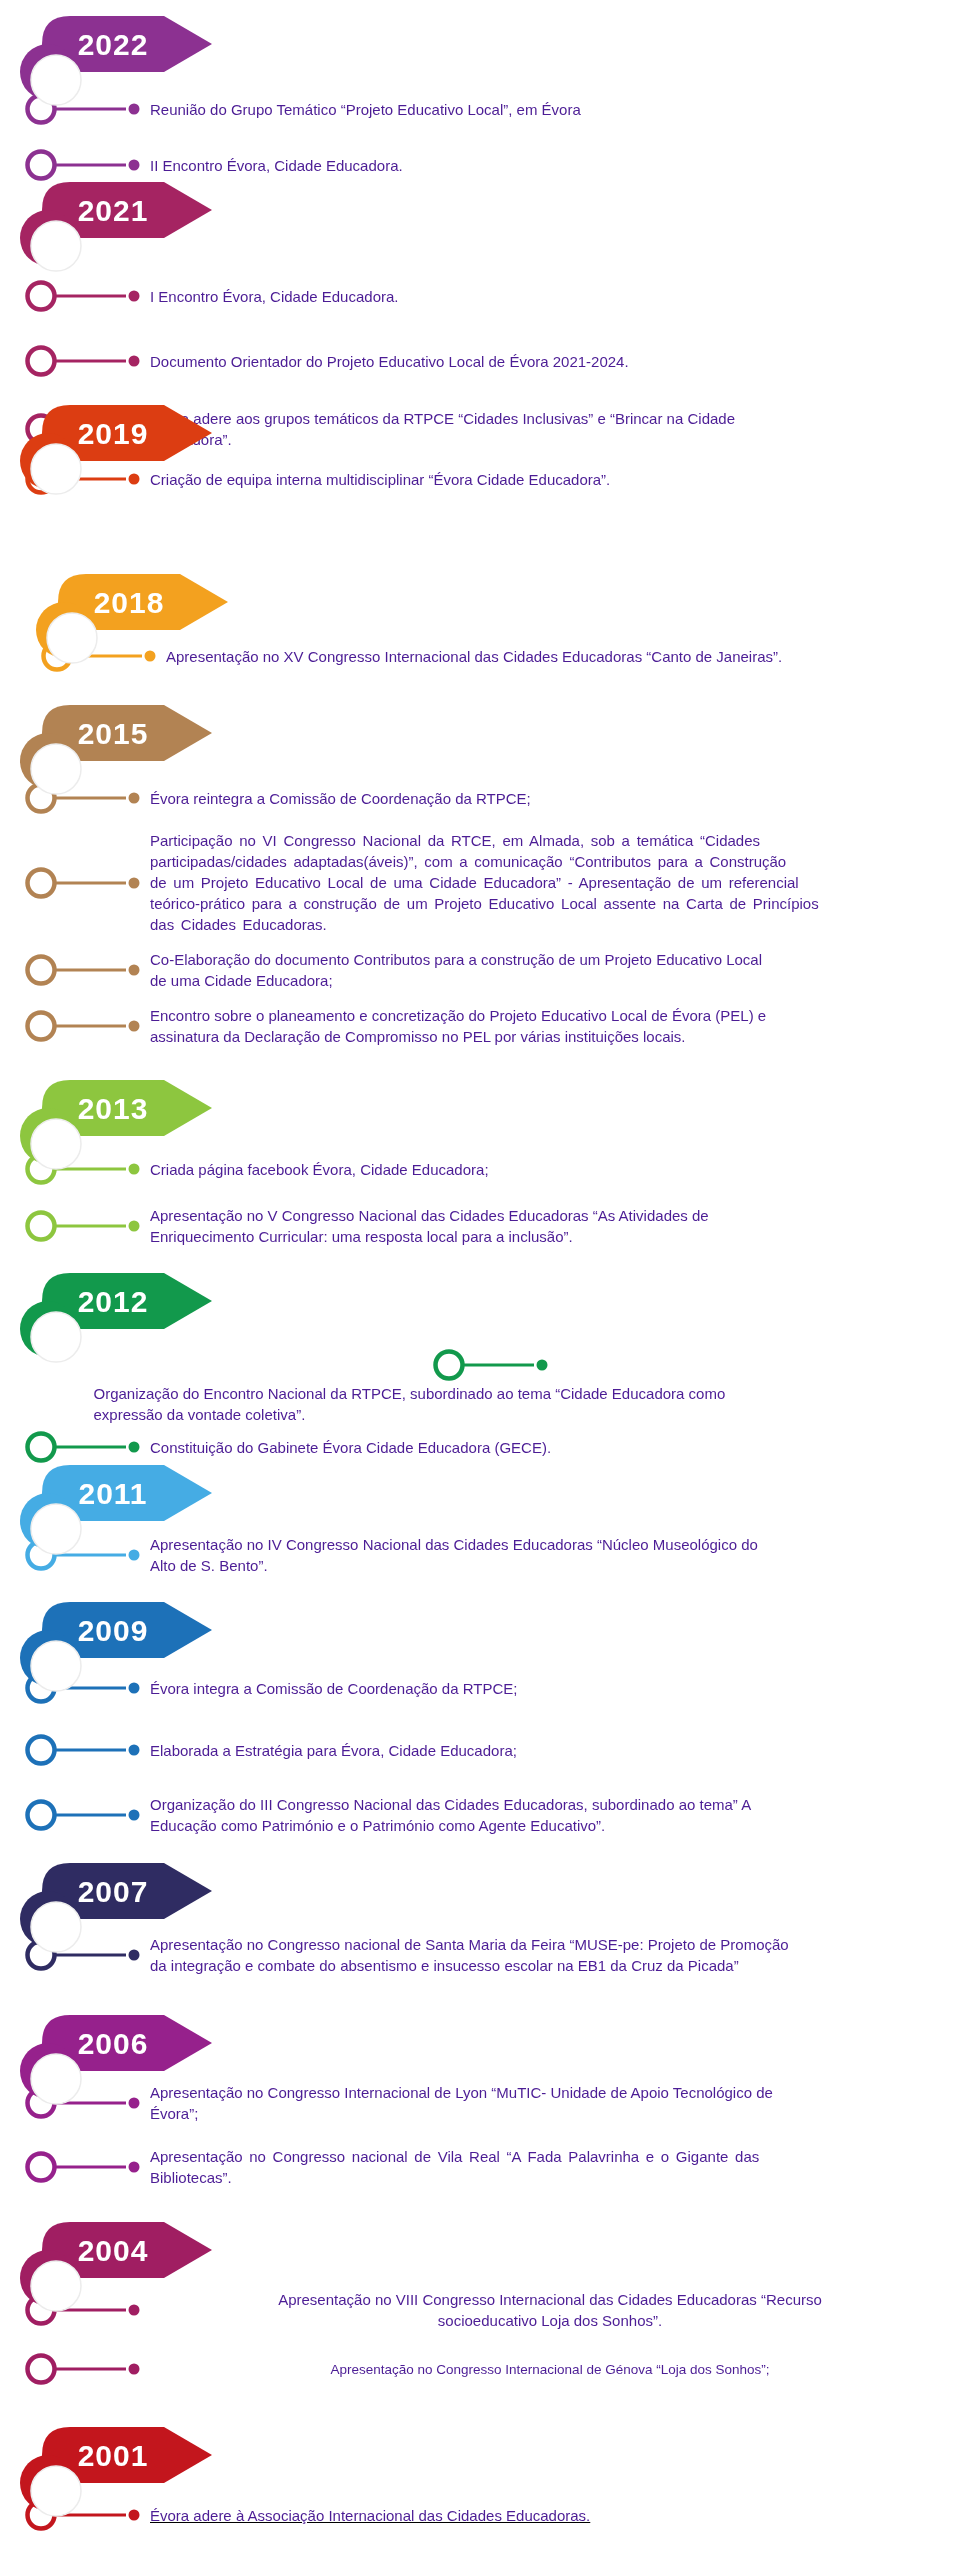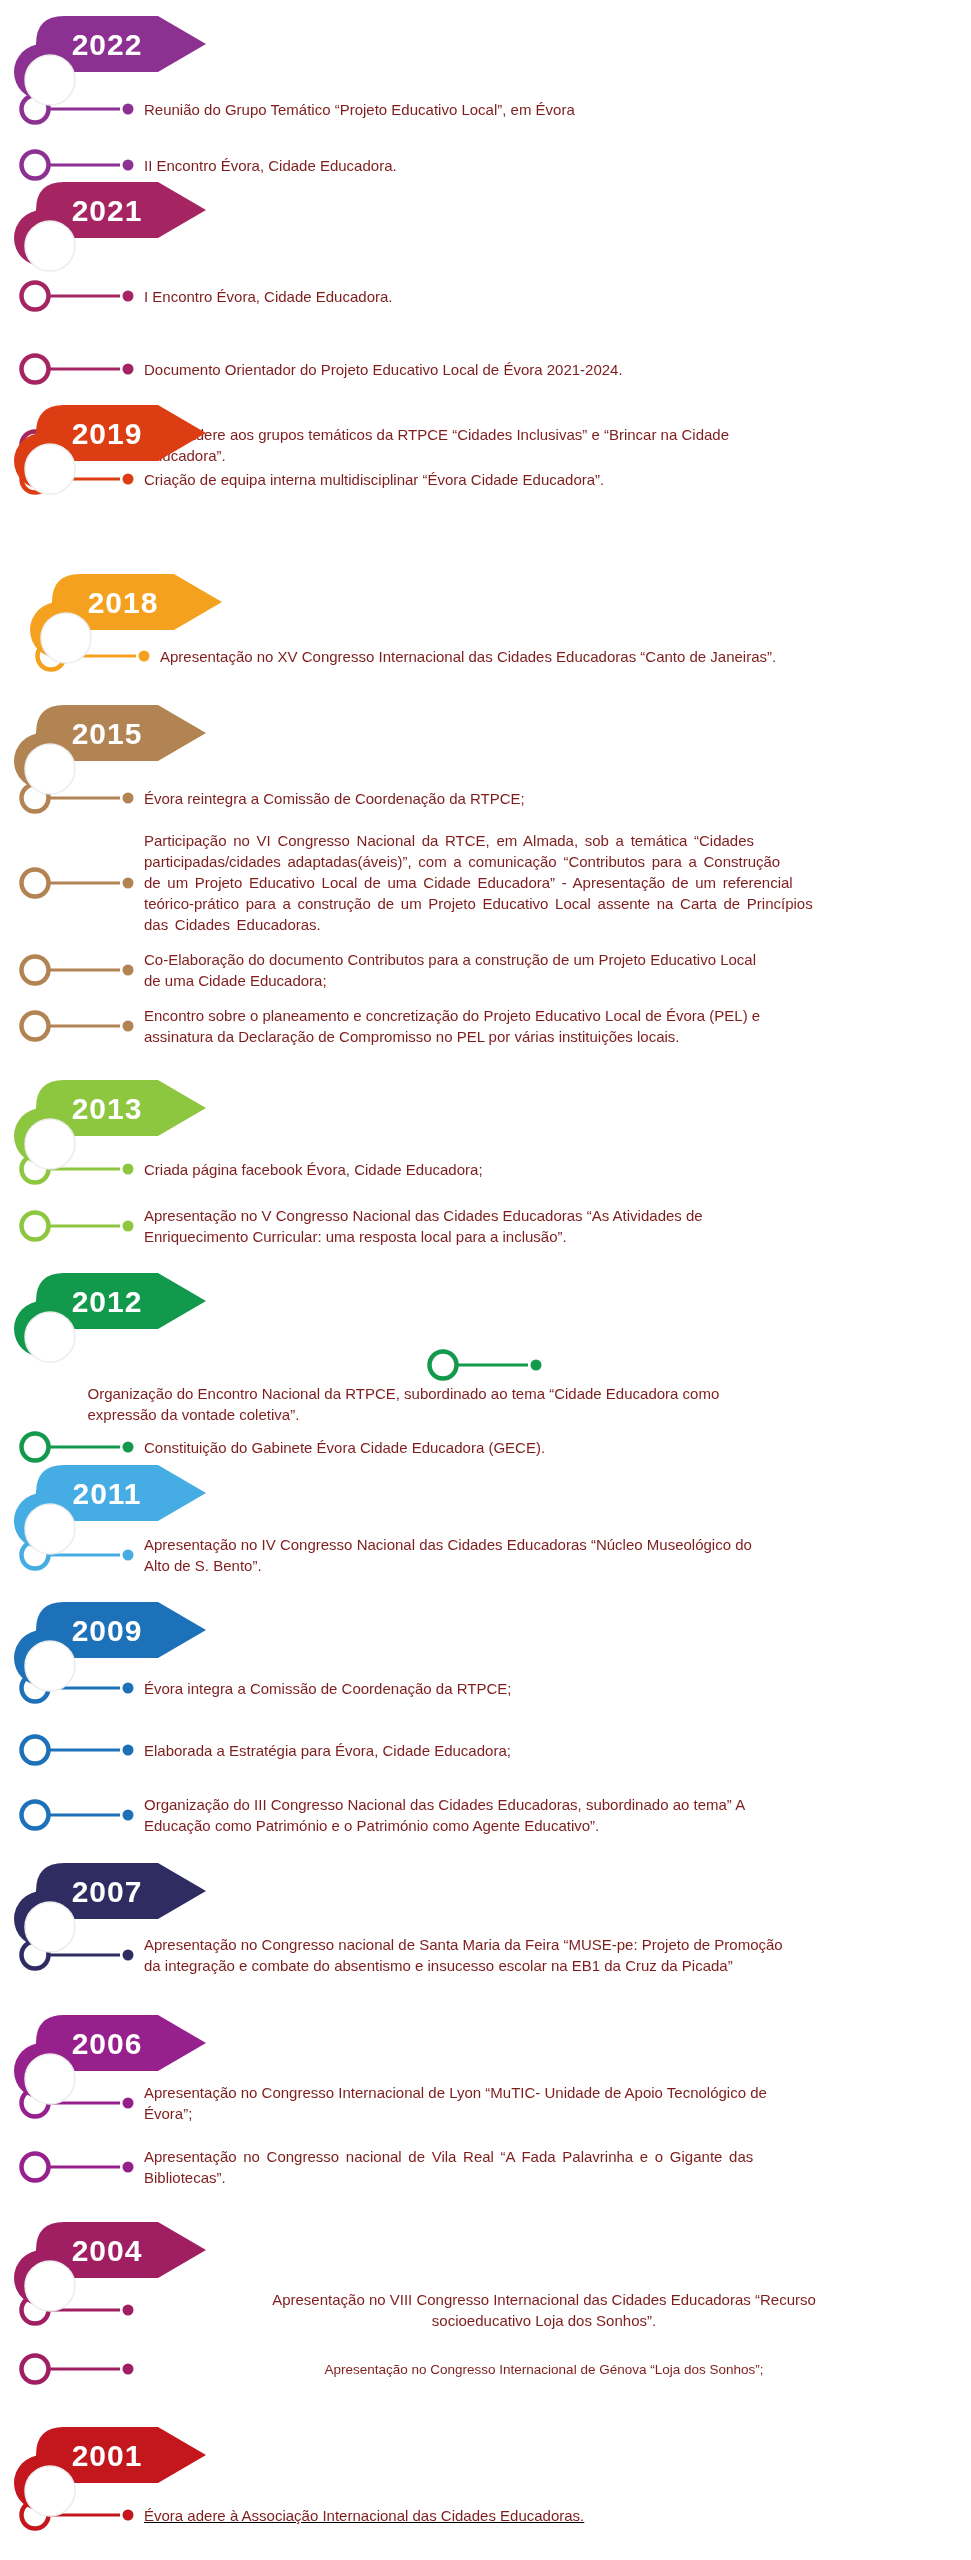--- a/index.html
+++ b/index.html
@@ -1,32 +1,32 @@
 <!DOCTYPE html>
 <html><head>
 <meta charset="utf-8">
 <style>
   html,body{margin:0;padding:0;}
   body{
     width:971px;height:2560px;position:relative;overflow:hidden;
     background:#ffffff;
     font-family:"Liberation Sans",sans-serif;
   }
-  .section{position:absolute;left:0;width:957px;}
+  .section{position:absolute;left:6px;width:957px;}
   .banner{position:absolute;left:6px;top:-6px;}
   .banner-year{fill:#ffffff;font-family:"Liberation Sans",sans-serif;font-weight:bold;font-size:30px;letter-spacing:1px;}
   .banner-ring{stroke:#ececec;stroke-width:1.5px;}
   .items{display:flex;flex-direction:column;}
   .item{display:flex;align-items:center;padding-left:16px;}
   .connector{flex:0 0 auto;display:block;}
   .ring{stroke-width:4.5px;}
   .line{stroke-width:3.2px;}
   .item-text{
     margin-left:2px;width:800px;
-    font-size:15px;line-height:21px;color:#7f1d1d;
+    font-size:15px;line-height:21px;color:#4c1d95;
     white-space:pre-line;
   }
   .item-text.small{font-size:13.5px;line-height:19px;}
   .item-text.wide{word-spacing:2.5px;}
 </style>
 </head>
 <body>
 
 <div id="timeline">
   <section class="section" style="top: 16px;">
@@ -57,21 +57,21 @@
 </div>
   </section>
 
   <section class="section" style="top: 182px;">
     <svg class="banner" width="210" height="96" viewBox="0 0 210 96">
       <path class="banner-shape" d="M30,62 L30,34 Q30,6 58,6 L152,6 L200,34 L152,62 Z" fill="#A52462"></path>
       <circle class="banner-blob" cx="36" cy="62" r="28" fill="#A52462"></circle>
       <circle class="banner-ring" cx="44" cy="70" r="25" fill="#ffffff"></circle>
       <text class="banner-year" x="101" y="45" text-anchor="middle">2021</text>
     </svg>
-    <div class="items" style="padding-top: 96px; gap: 8px;">
+    <div class="items" style="padding-top: 96px;">
   <div class="item" style="margin-bottom: 29px;">
     <svg class="connector" width="126" height="36" viewBox="0 0 126 36">
       <circle class="ring" cx="19" cy="18" r="13.5" fill="#ffffff" stroke="#A52462"></circle>
       <line class="line" x1="34" y1="18" x2="104" y2="18" stroke="#A52462"></line>
       <circle class="dot" cx="112" cy="18" r="5.5" fill="#A52462"></circle>
     </svg>
     <div class="item-text">I Encontro Évora, Cidade Educadora.</div>
   </div>
 
   <div class="item" style="margin-bottom: 29px;">

